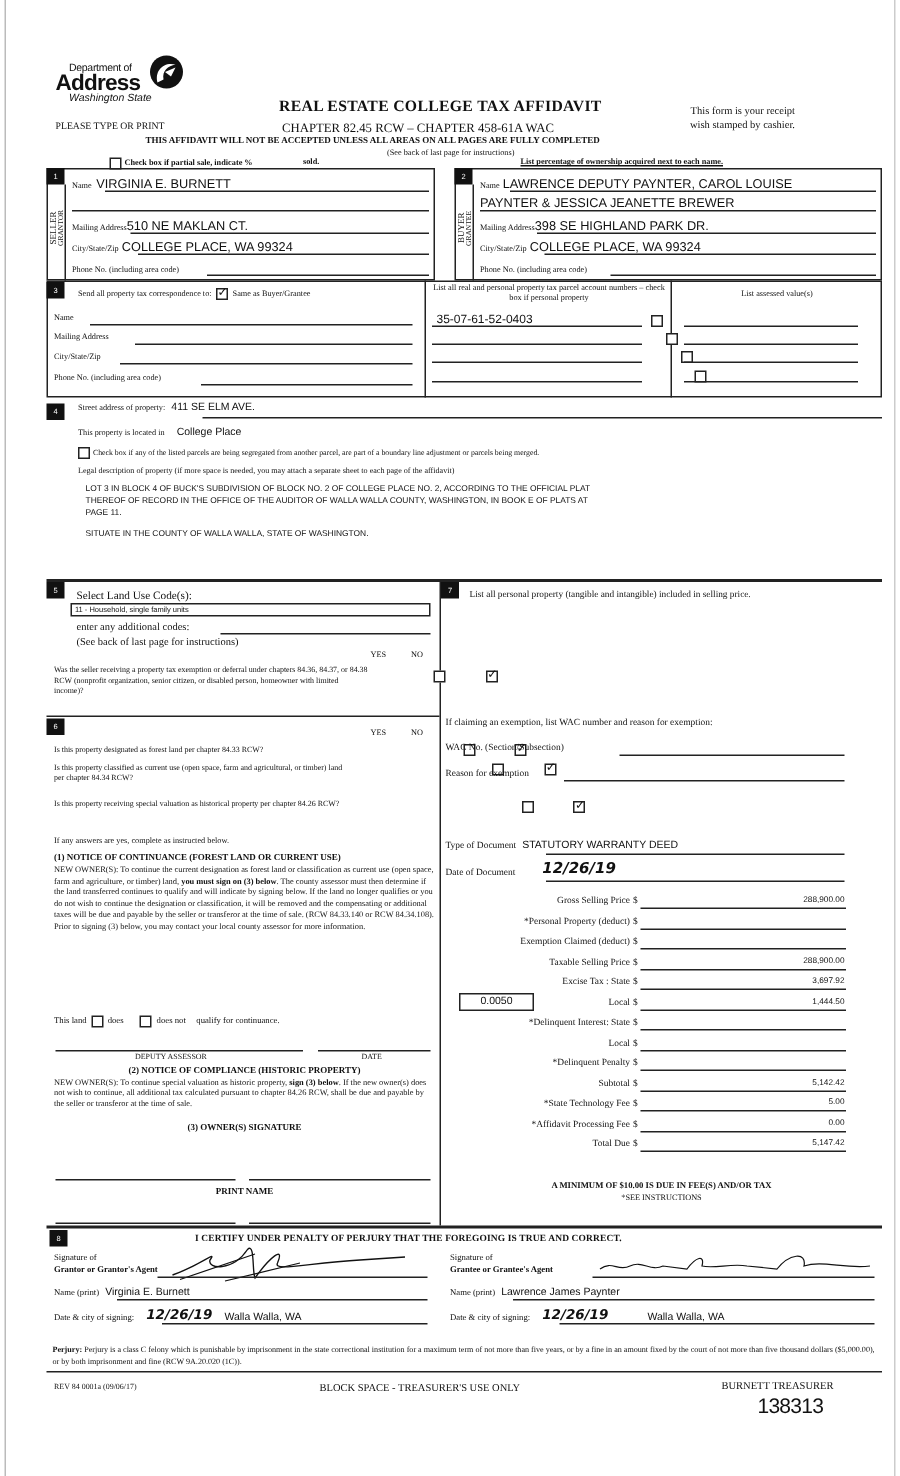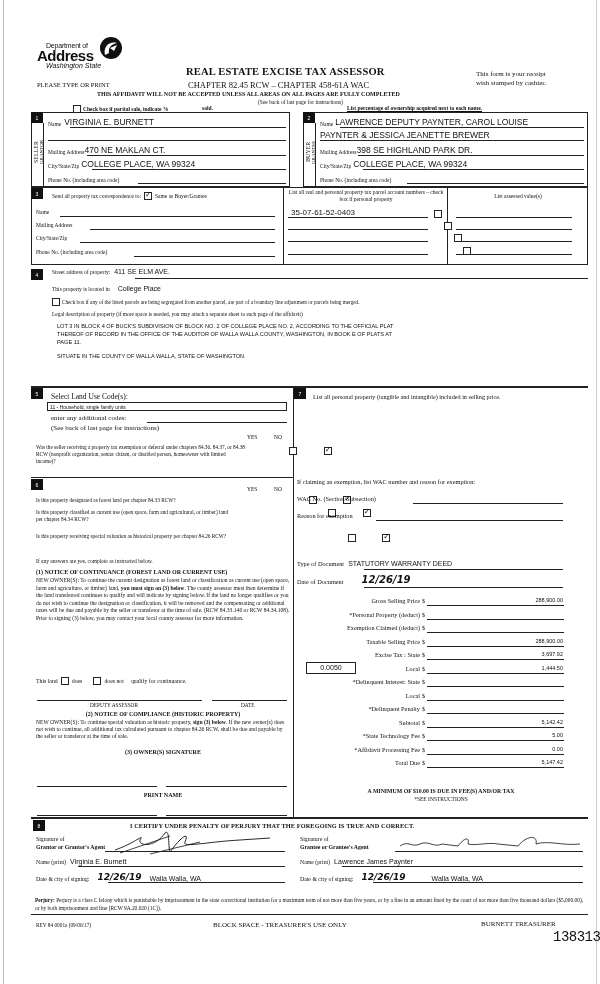--- a/index.html
+++ b/index.html
@@ -13,21 +13,21 @@
 
   
   .logo-dept { left: 46px; top: 42px; font-family: "Liberation Sans", sans-serif; font-size: 7px; letter-spacing: -0.2px; }
   .logo-rev { left: 37px; top: 47px; font-family: "Liberation Sans", sans-serif; font-size: 15px; font-weight: bold; letter-spacing: -0.5px; }
   .logo-wa { left: 46px; top: 62px; font-family: "Liberation Sans", sans-serif; font-size: 7px; font-style: italic; }
   .logo-mark { left: 97px; top: 35px; width: 26px; height: 26px; }
 
   .title { left: 186px; top: 66px; font-size: 10.5px; font-weight: bold; letter-spacing: 0.2px; }
   .subtitle { left: 188px; top: 80px; font-size: 8.5px; }
   .please { left: 37px; top: 81px; font-size: 6.5px; }
-  .receipt { left: 476px; top: 70px; font-size: 7px; line-height: 9px; }
+  .receipt { left: 460px; top: 70px; font-size: 7px; line-height: 9px; text-align: right; }
   .warn { left: 97px; top: 91px; font-size: 6px; font-weight: bold; }
   .seeback { left: 258px; top: 99px; font-size: 5.5px; }
   .partial { left: 73px; top: 105px; font-size: 5.5px; font-weight: bold; }
   .partial-sold { left: 202px; top: 105px; font-size: 5.5px; font-weight: bold; }
   .listpct { left: 347px; top: 105px; font-size: 5.5px; font-weight: bold; text-decoration: underline; }
 
   .cb { display: inline-block; width: 8px; height: 8px; border: 1px solid #222; background: #fff; vertical-align: middle; position: relative; }
   .cb.checked::after { content: "✓"; position: absolute; left: 0; top: -3px; font-size: 8px; font-family: "DejaVu Sans", sans-serif; }
 
   .box { border: 1px solid #222; }
@@ -56,21 +56,21 @@
 
 <div class="abs logo-dept">Department of</div>
 <div class="abs logo-rev">Address</div>
 <div class="abs logo-wa">Washington State</div>
 <svg class="abs logo-mark" viewBox="0 0 26 26">
   <circle cx="14" cy="13" r="11" fill="#111"></circle>
   <path d="M8 20 C6 12, 12 6, 20 8 C15 9, 11 12, 12 18 Z" fill="#fff"></path>
   <path d="M13 13 L20 10 L17 16 Z" fill="#fff"></path>
 </svg>
 
-<div class="abs title">REAL ESTATE EXCISE TAX ASSESSOR</div>
+<div class="abs title">REAL ESTATE COLLEGE TAX AFFIDAVIT</div>
 <div class="abs subtitle">CHAPTER 82.45 RCW – CHAPTER 458-61A WAC</div>
 <div class="abs please">PLEASE TYPE OR PRINT</div>
 <div class="abs receipt">
   <div>This form is your receipt</div>
   <div>wish stamped by cashier.</div>
 </div>
 <div class="abs warn">THIS AFFIDAVIT WILL NOT BE ACCEPTED UNLESS ALL AREAS ON ALL PAGES ARE FULLY COMPLETED</div>
 <div class="abs seeback">(See back of last page for instructions)</div>
 <div class="abs partial" style="display:flex;align-items:center;gap:2px;">
   <span class="cb"></span>
@@ -91,21 +91,21 @@
 </div>
 
 <div class="field" style="left:48px;top:115px;width:238px;height:12px;">
   <span class="lbl" style="margin-right:3px;">Name</span>
   <span class="val">VIRGINIA E. BURNETT</span>
 </div>
 <div class="line" style="left:70px;top:127px;width:216px;"></div>
 <div class="line" style="left:48px;top:140px;width:238px;"></div>
 <div class="field" style="left:48px;top:143px;width:238px;height:12px;">
   <span class="lbl">Mailing Address</span>
-  <span class="val">470 NE MAKLAN CT.</span>
+  <span class="val">510 NE MAKLAN CT.</span>
 </div>
 <div class="line" style="left:87px;top:155px;width:199px;"></div>
 <div class="field" style="left:48px;top:157px;width:238px;height:12px;">
   <span class="lbl" style="margin-right:2px;">City/State/Zip</span>
   <span class="val">COLLEGE PLACE, WA 99324</span>
 </div>
 <div class="line" style="left:92px;top:169px;width:194px;"></div>
 <div class="field" style="left:48px;top:173px;width:238px;height:10px;">
   <span class="lbl">Phone No. (including area code)</span>
 </div>
@@ -427,16 +427,16 @@
 
 
 <div class="abs" style="left:35px;top:896px;width:550px;font-size:5.4px;line-height:8px;">
   <b>Perjury:</b>
   <span>Perjury is a class C felony which is punishable by imprisonment in the state correctional institution for a maximum term of not more than five years, or by a fine in an amount fixed by the court of not more than five thousand dollars ($5,000.00), or by both imprisonment and fine (RCW 9A.20.020 (1C)).</span>
 </div>
 <div class="hline" style="left:31px;top:914px;width:557px;"></div>
 <div class="abs" style="left:36px;top:922px;font-size:5.3px;">REV 84 0001a (09/06/17)</div>
 <div class="abs" style="left:213px;top:921px;font-size:7px;">BLOCK SPACE - TREASURER'S USE ONLY</div>
 <div class="abs" style="left:481px;top:920px;font-size:7px;">BURNETT TREASURER</div>
-<div class="abs" style="left:505px;top:929px;font-size:14px;font-family:Liberation Mono, monospace;font-weight:300;letter-spacing:-0.5px;margin-left:48px;">138313</div>
+<div class="abs" style="left:505px;top:929px;font-size:14px;font-family:Liberation Sans, sans-serif;font-weight:300;letter-spacing:-0.5px;">138313</div>
 
 
 
 
 </body></html>

